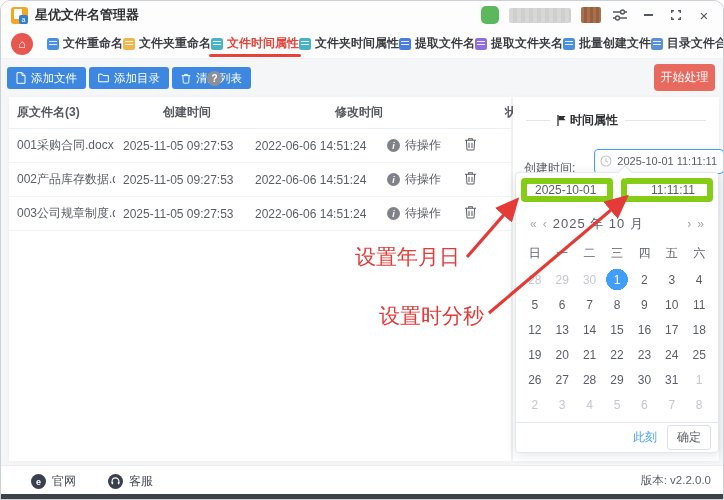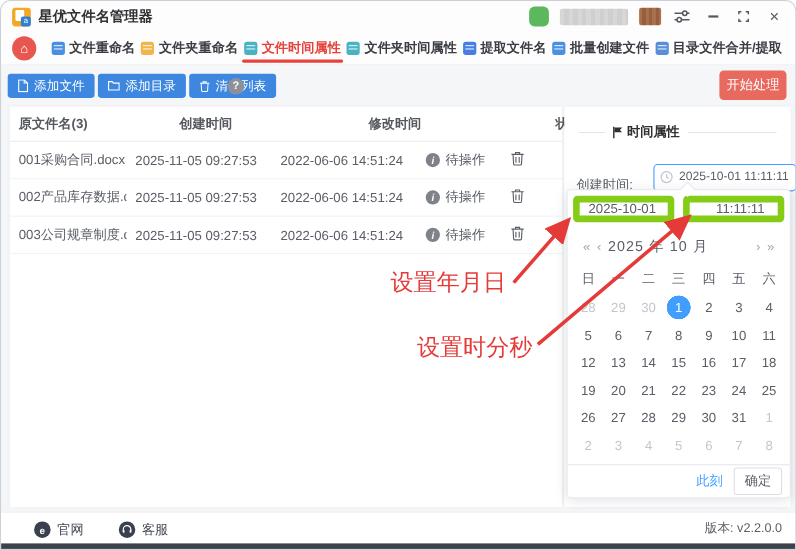--- a/index.html
+++ b/index.html
@@ -177,20 +177,24 @@
   <div class="tab">
     <span class="tab-icon" style="background: rgb(73, 179, 196);"></span>
     <span class="tab-label">文件夹时间属性</span>
   </div>
 
   <div class="tab">
     <span class="tab-icon" style="background: rgb(74, 125, 226);"></span>
     <span class="tab-label">提取文件名</span>
   </div>
 
+  <div class="tab">
+    <span class="tab-icon" style="background: rgb(141, 111, 224);"></span>
+    <span class="tab-label">提取文件夹名</span>
+  </div>
 
   <div class="tab">
     <span class="tab-icon" style="background: rgb(74, 143, 226);"></span>
     <span class="tab-label">批量创建文件</span>
   </div>
 
   <div class="tab">
     <span class="tab-icon" style="background: rgb(90, 143, 216);"></span>
     <span class="tab-label">目录文件合并/提取</span>
   </div>

